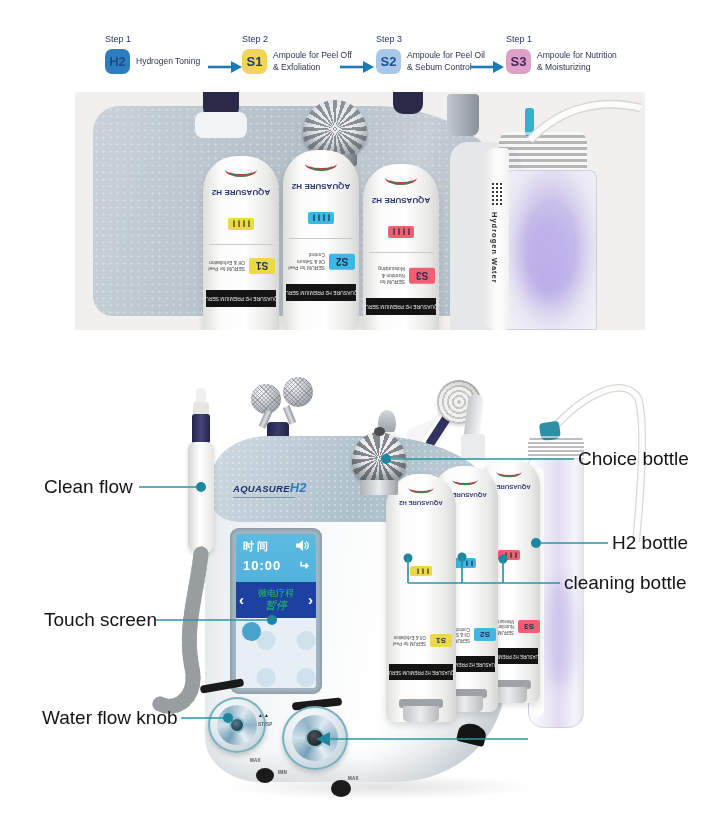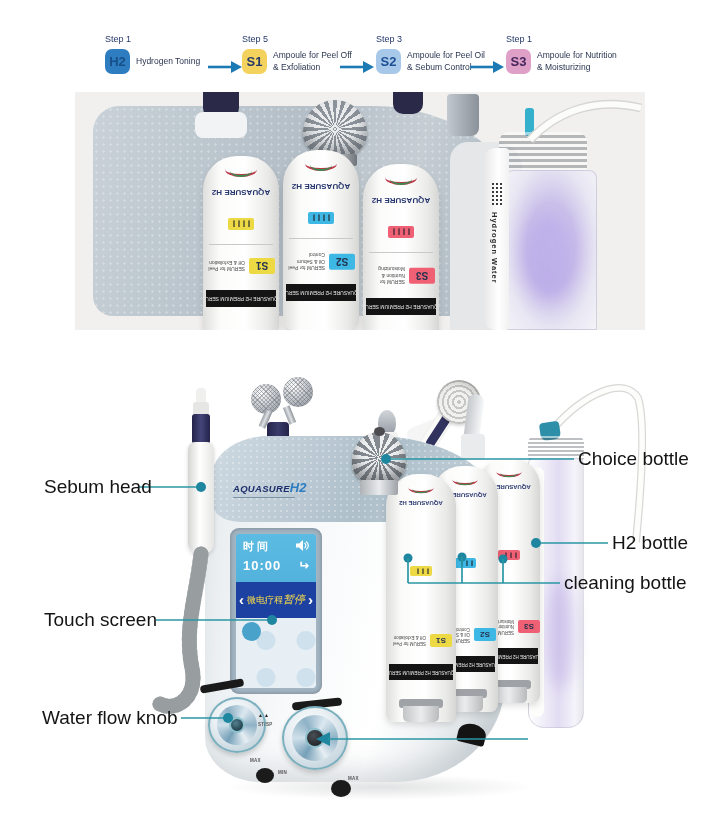--- a/index.html
+++ b/index.html
@@ -107,22 +107,22 @@
 
   
   .scr { position:absolute; left:230px; top:158px; width:92px; height:166px; background:#a3b5c2;
     border-radius:9px; box-shadow:inset 0 0 4px rgba(60,70,80,.5); }
   .scr-inner { position:absolute; inset:6px; border-radius:3px; overflow:hidden;
     background:linear-gradient(180deg,#5cbbe2 0%,#3f9fd0 100%); }
   .scr-r1 { position:absolute; left:7px; top:5px; font-size:11px; font-weight:bold; color:#fff; }
   .scr-r2 { position:absolute; left:7px; top:24px; font-size:13px; font-weight:bold; color:#fff; letter-spacing:1px; }
   .scr-spk { position:absolute; right:7px; top:6px; }
   .scr-ret { position:absolute; right:7px; top:24px; font-size:13px; font-weight:bold; color:#fff; transform:scaleX(-1); }
-  .scr-band { position:absolute; left:0; top:48px; width:100%; height:36px; background:#1d41a0; color:#fde047;
-    display:flex; flex-direction:row; align-items:center; justify-content:center; line-height:1.2; }
+  .scr-band { position:absolute; left:0; top:48px; width:100%; height:36px; background:#1d41a0; color:#22c55e;
+    display:flex; flex-direction:column; align-items:center; justify-content:center; line-height:1.2; }
   .scr-band .bl1 { font-size:9px; } .scr-band .bl2 { font-size:11px;font-style:italic; }
   .scr-prev,.scr-next { position:absolute; top:57px; font-size:15px; color:#fff; font-weight:bold; }
   .scr-prev { left:3px; } .scr-next { right:3px; }
   .scr-icons { position:absolute; left:0; top:84px; width:100%; bottom:0; background:#e7eff4;
     background-image:radial-gradient(circle,#cfe1ec 9px,transparent 10px); background-size:40px 37px;
     background-position:10px 4px; }
   .scr-icons::after { content:""; position:absolute; left:6px; top:4px; width:19px; height:19px; border-radius:50%;
     background:#49a2ca; }
 
   
@@ -223,21 +223,21 @@
       <div class="step-row">
         <div class="step-badge badge-h2">H2</div>
         <div class="step-desc" style="width:70px">Hydrogen Toning</div>
       </div>
     </div>
     <svg class="step-arrow" style="left:208px" width="34" height="14" viewBox="0 0 34 14">
       <line x1="0" y1="7" x2="24" y2="7" stroke="#1b7ab3" stroke-width="2.6"></line>
         <polygon points="23,1 34,7 23,13" fill="#1b7ab3"></polygon>
     </svg>
     <div class="step-group" style="left:242px">
-      <div class="step-label">Step 5</div>
+      <div class="step-label">Step 2</div>
       <div class="step-row">
         <div class="step-badge badge-s1">S1</div>
         <div class="step-desc">Ampoule for Peel Off &amp; Exfoliation</div>
       </div>
     </div>
     <svg class="step-arrow" style="left:340px" width="34" height="14" viewBox="0 0 34 14">
       <line x1="0" y1="7" x2="24" y2="7" stroke="#1b7ab3" stroke-width="2.6"></line>
         <polygon points="23,1 34,7 23,13" fill="#1b7ab3"></polygon>
     </svg>
     <div class="step-group" style="left:376px">
@@ -474,20 +474,20 @@
           <circle cx="503" cy="189" r="4.5" stroke="none"></circle>
         <line x1="408" y1="188" x2="408" y2="213"></line>
           <line x1="462" y1="187" x2="462" y2="213"></line>
           <line x1="503" y1="189" x2="503" y2="213"></line>
         <line x1="408" y1="213" x2="560" y2="213"></line>
         <polygon points="316,369 330,362 330,376" stroke="none"></polygon>
           <line x1="328" y1="369" x2="528" y2="369"></line>
       </g>
     </svg>
 
-    <div class="callout" style="left:44px;top:106px">Sebum head</div>
+    <div class="callout" style="left:44px;top:106px">Clean flow</div>
     <div class="callout" style="left:44px;top:239px">Touch screen</div>
     <div class="callout" style="left:42px;top:337px">Water flow knob</div>
     <div class="callout" style="left:578px;top:78px">Choice bottle</div>
     <div class="callout" style="left:612px;top:162px">H2 bottle</div>
     <div class="callout" style="left:564px;top:202px">cleaning bottle</div>
   </div>
 </div>
 
 </body></html>

